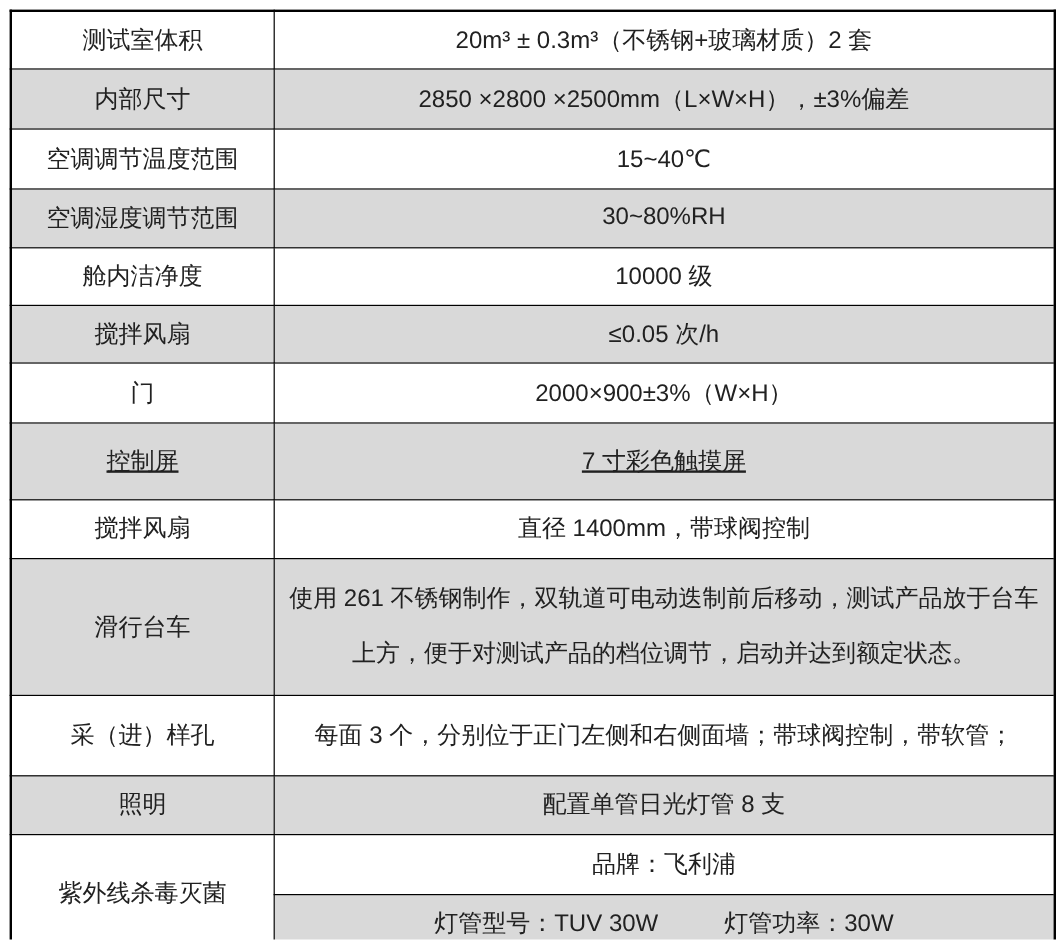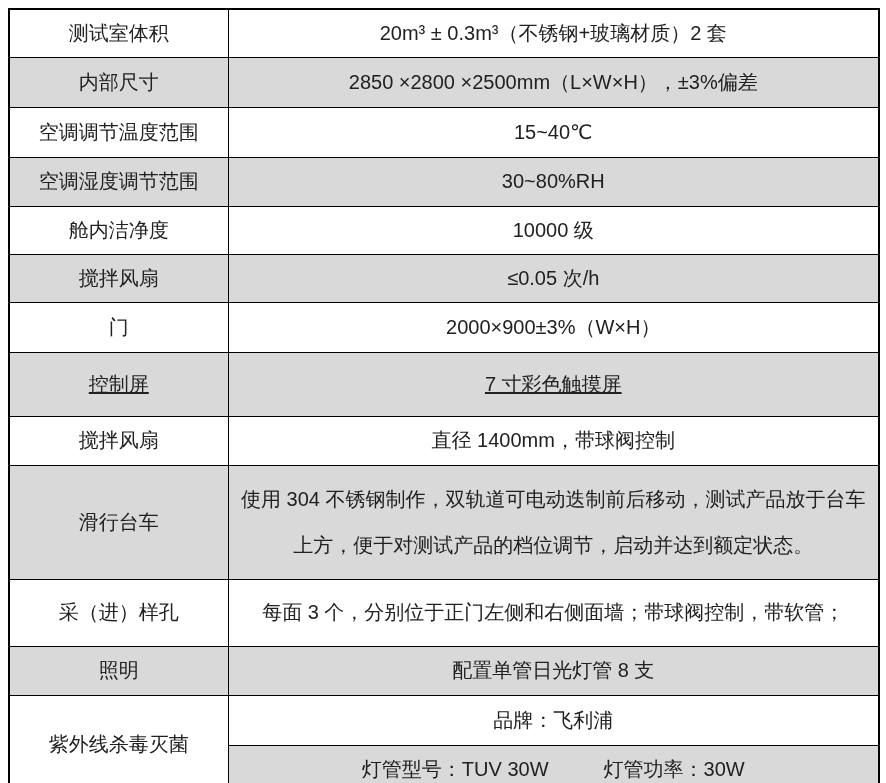--- a/index.html
+++ b/index.html
@@ -102,21 +102,21 @@
     <tr class="r8 shaded">
       <td>控制屏</td>
       <td>7 寸彩色触摸屏</td>
     </tr>
     <tr class="r9">
       <td>搅拌风扇</td>
       <td>直径 1400mm，带球阀控制</td>
     </tr>
     <tr class="r10 shaded">
       <td>滑行台车</td>
-      <td class="long-text">使用 304 不锈钢制作，双轨道可电动迭制前后移动，测试产品放于台车上方，便于对测试产品的档位调节，启动并达到额定状态。</td>
+      <td class="long-text">使用 261 不锈钢制作，双轨道可电动迭制前后移动，测试产品放于台车上方，便于对测试产品的档位调节，启动并达到额定状态。</td>
     </tr>
     <tr class="r11">
       <td>采（进）样孔</td>
       <td class="single-long">每面 3 个，分别位于正门左侧和右侧面墙；带球阀控制，带软管；</td>
     </tr>
     <tr class="r12 shaded">
       <td>照明</td>
       <td>配置单管日光灯管 8 支</td>
     </tr>
     <tr class="r13a">

